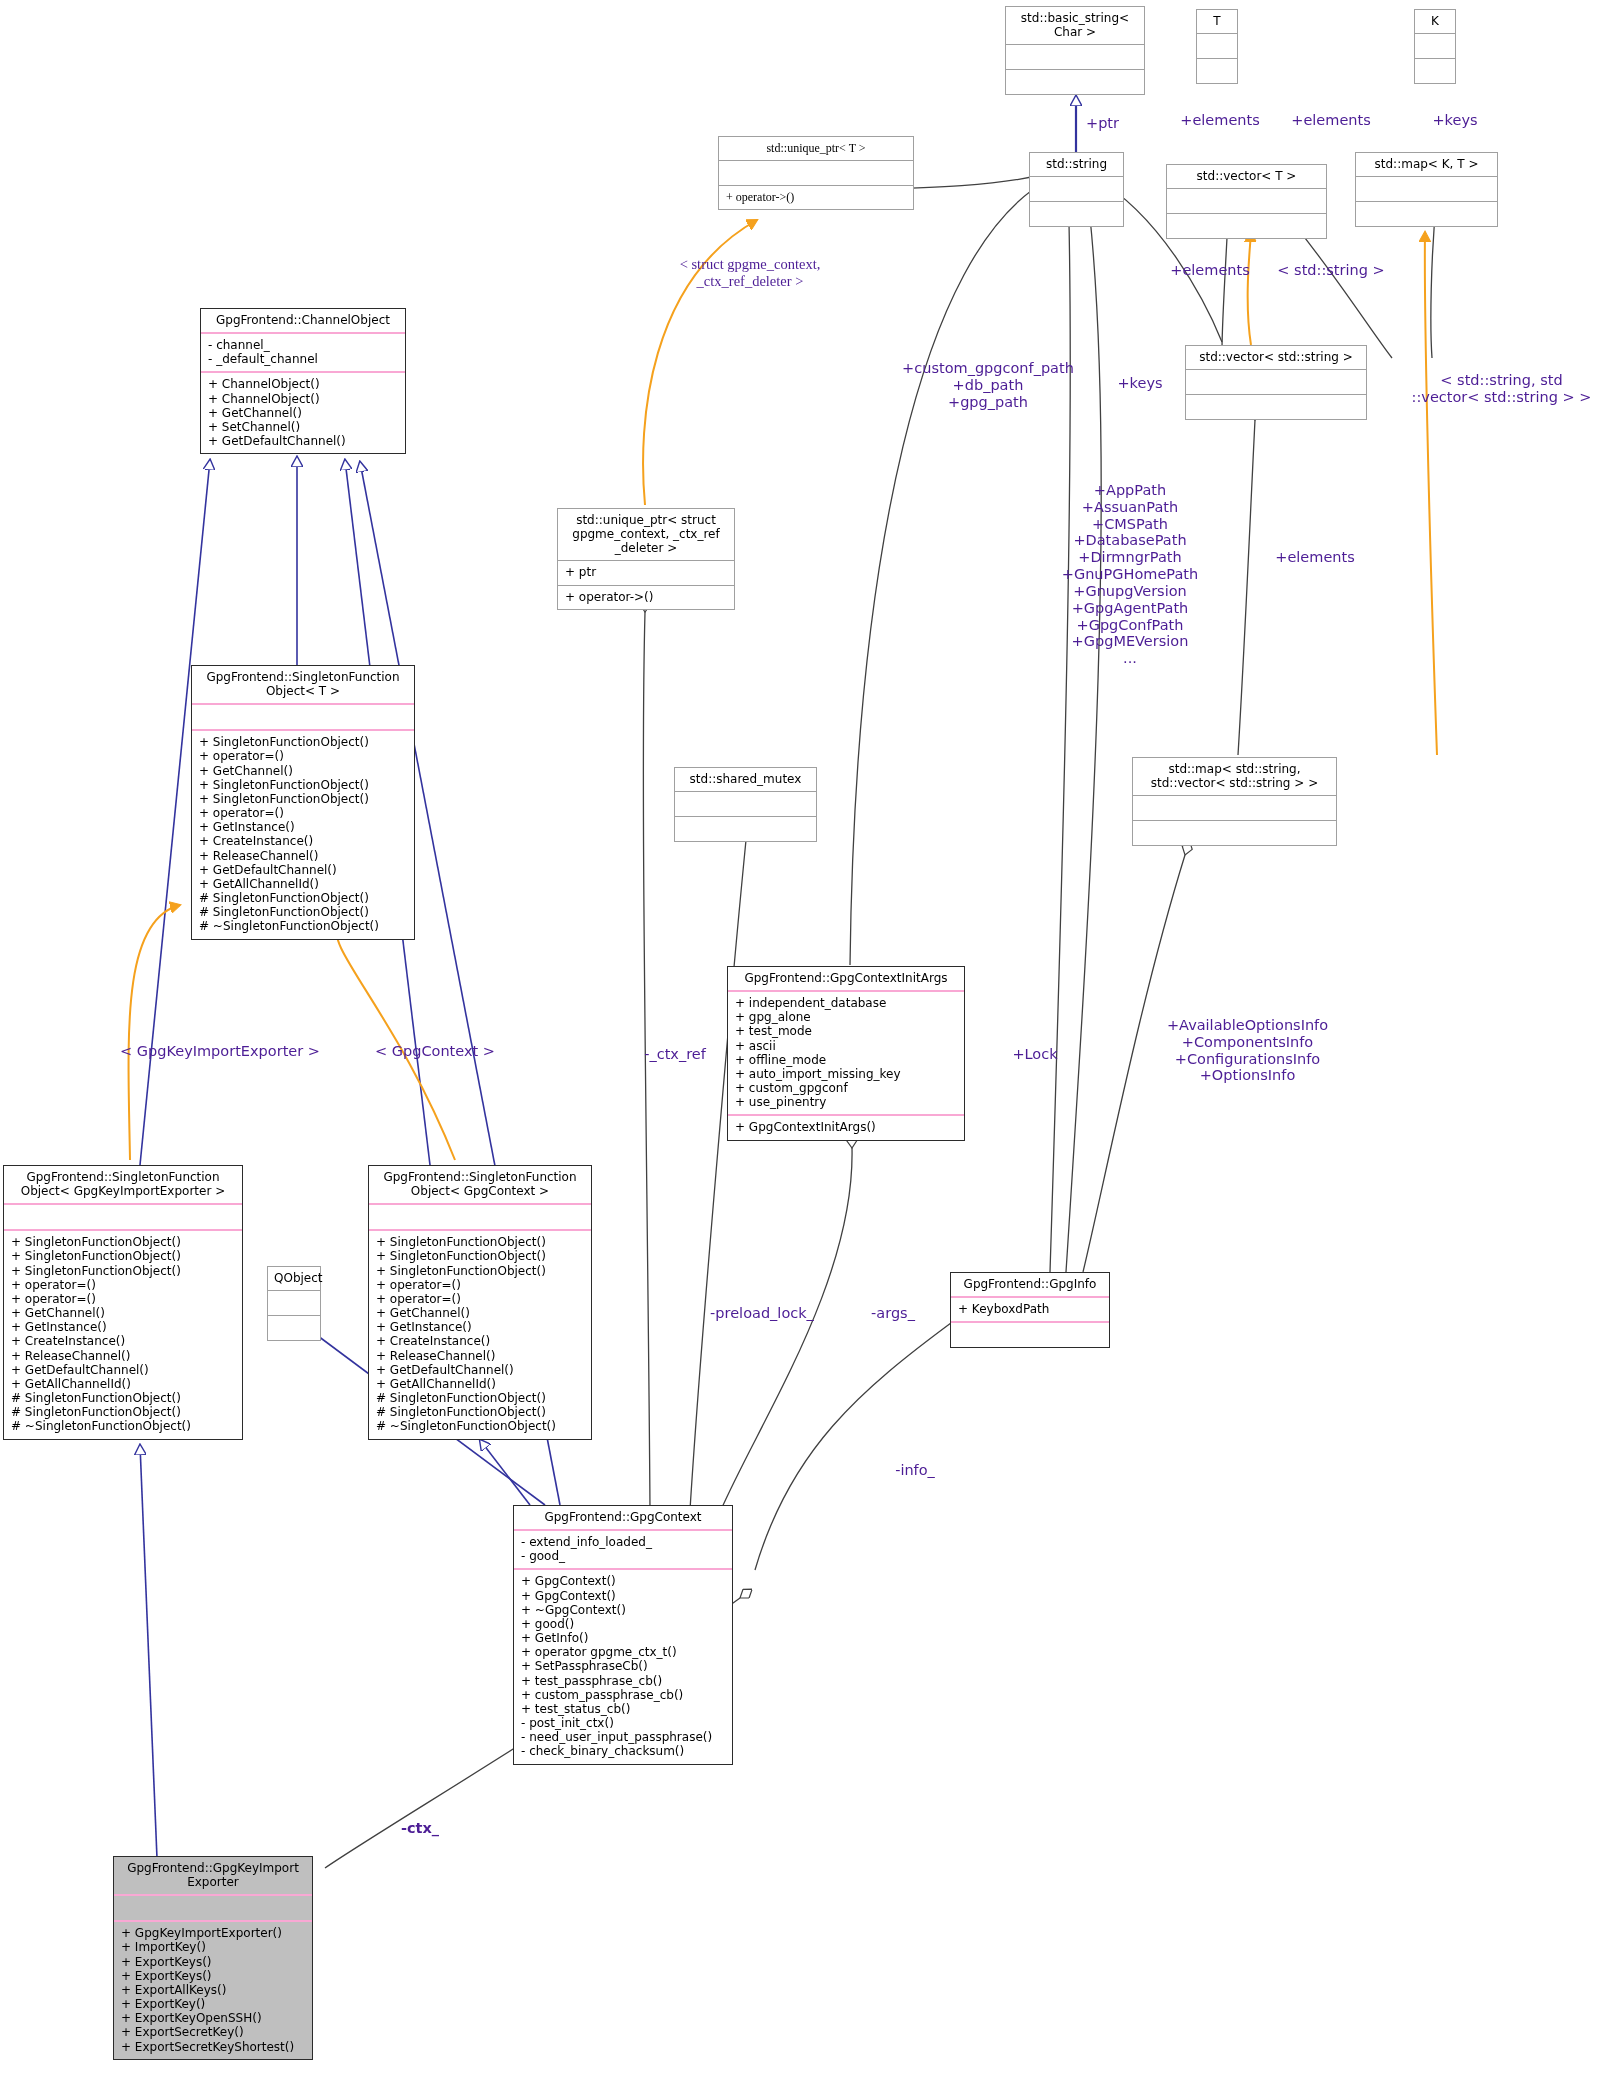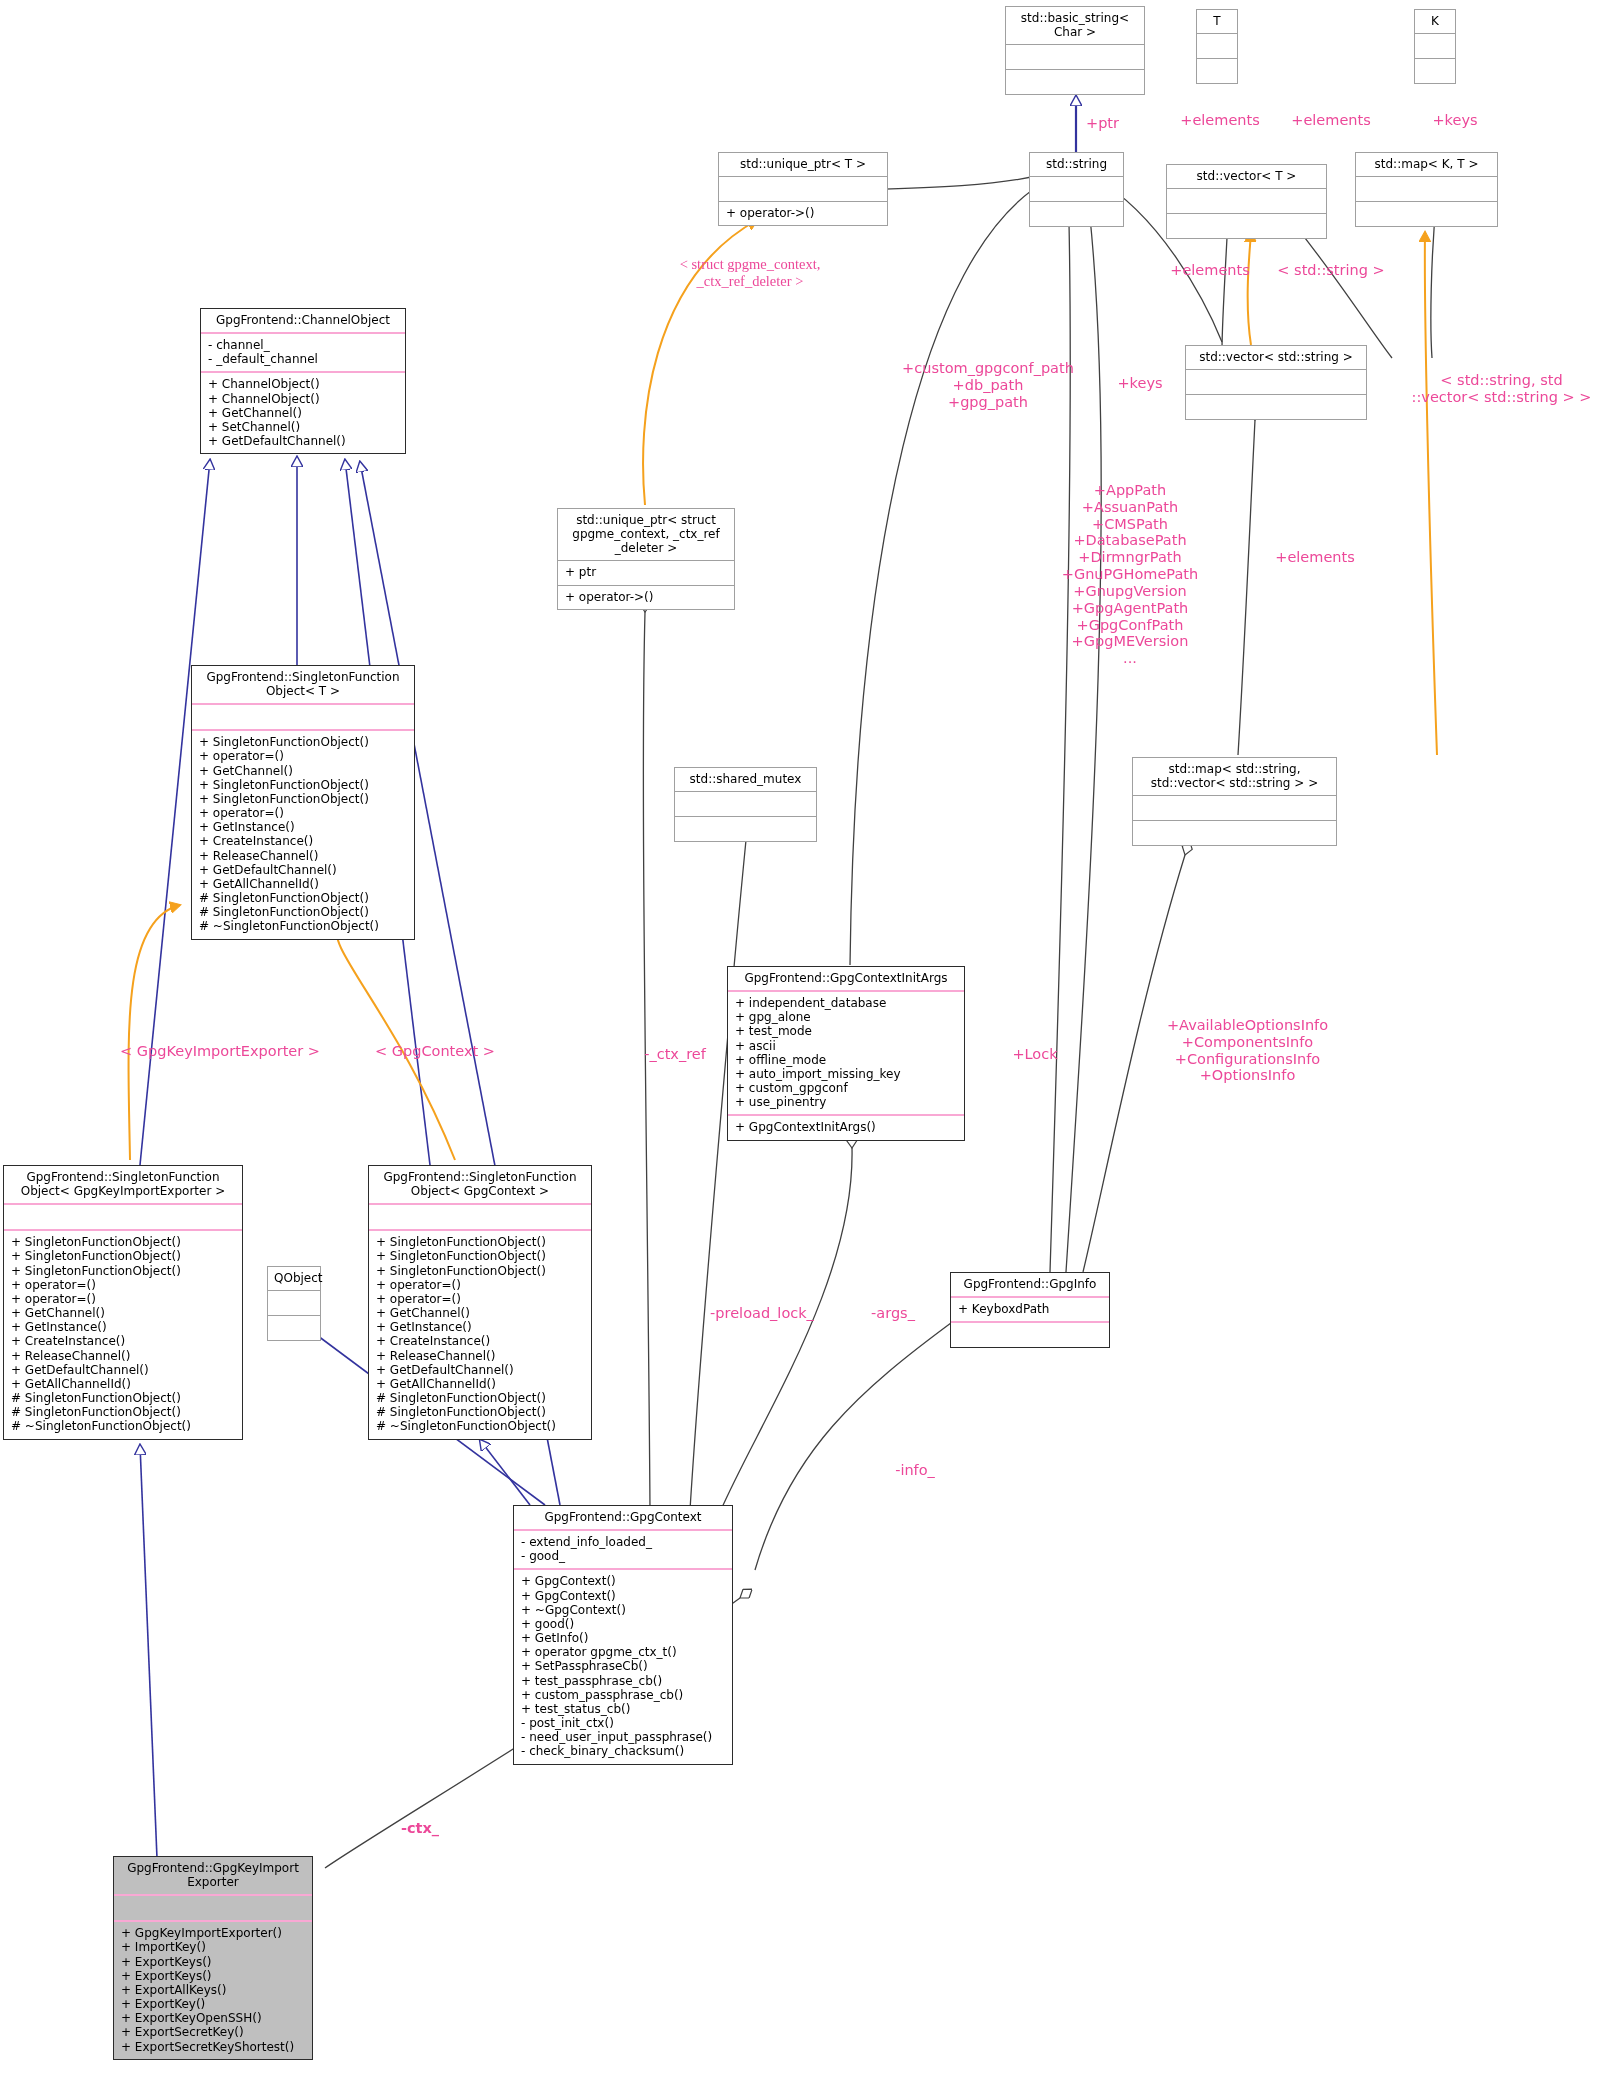--- a/index.html
+++ b/index.html
@@ -59,21 +59,21 @@
     padding: 4px 6px;
   }
   .sec div {
     white-space: nowrap;
   }
   .edge-label {
     position: absolute;
     font-size: 14.5px;
     line-height: 1.16;
     white-space: pre-line;
-    color: #ec4899;
+    color: #4c1d95;
     z-index: 6;
     background: transparent;
   }
   .edge-label.ctr { text-align: center; }
   .edge-label.lft { text-align: left; }
 </style>
 </head>
 <body>
 
 <div id="diagram">
@@ -160,21 +160,21 @@
     <div class="sec empty"></div>
     <div class="sec empty"></div>
   </div>
 
   <div class="node" style="left:1414px; top:9px; width:42px;">
     <div class="nm">K</div>
     <div class="sec empty"></div>
     <div class="sec empty"></div>
   </div>
 
-  <div class="node" style="left:718px; top:152px; width:170px;">
+  <div class="node" style="left:718px; top:136px; width:196px;font-family:Liberation Serif, serif;">
     <div class="nm">std::unique_ptr&lt; T &gt;</div>
     <div class="sec empty"></div>
     <div class="sec">
       <div>+ operator-&gt;()</div>
     </div>
   </div>
 
   <div class="node" style="left:1029px; top:152px; width:95px;">
     <div class="nm">std::string</div>
     <div class="sec empty"></div>

